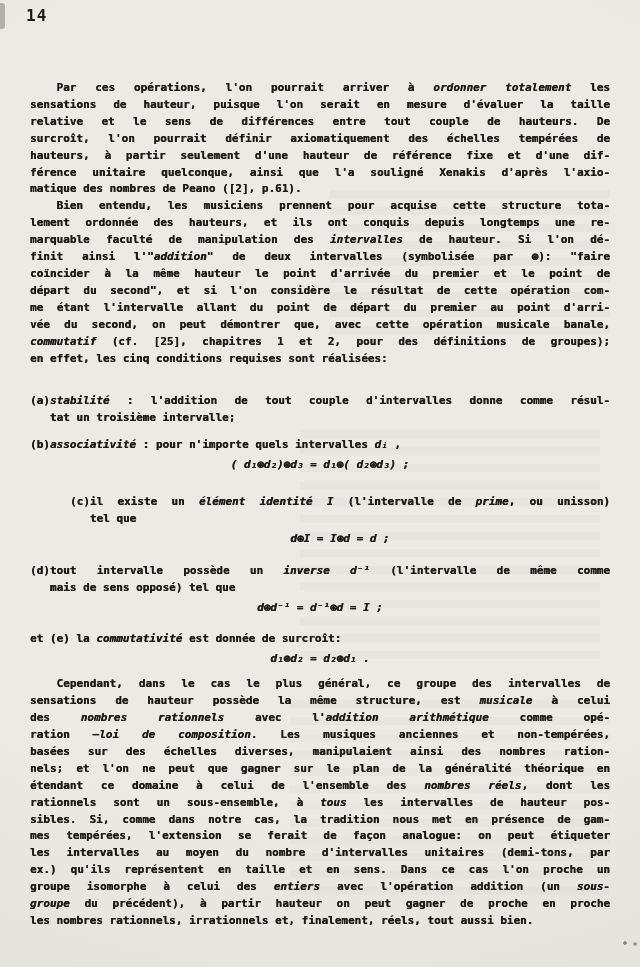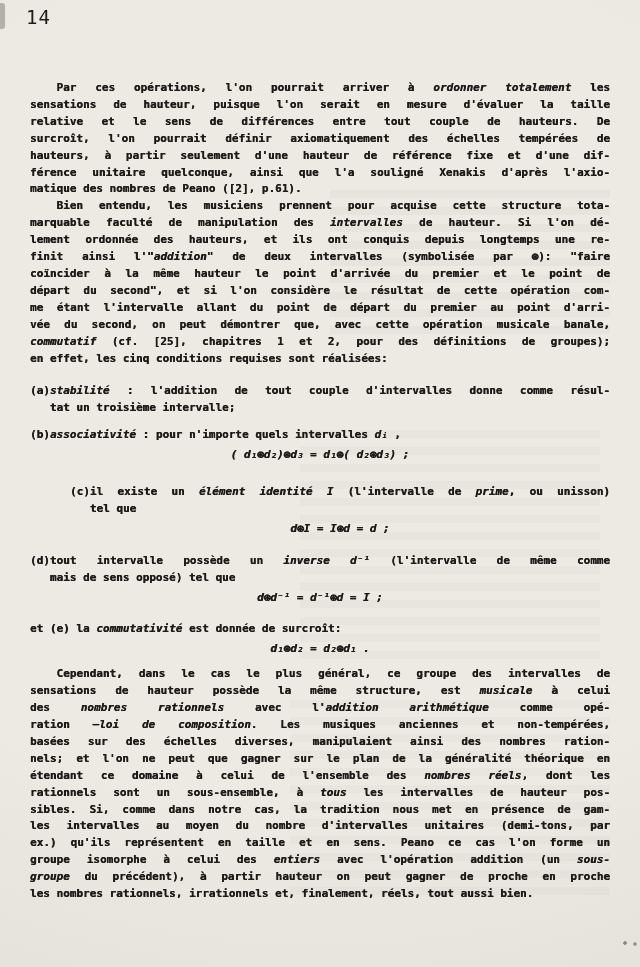--- a/index.html
+++ b/index.html
@@ -9,37 +9,37 @@
     background:#e6e3dc;
   }
   .page{
     position:relative;width:640px;height:967px;
     background:
       radial-gradient(ellipse 900px 700px at 50% 40%, #edeae4 60%, #e3e0d8 100%),
       #e9e6e0;
   }
   .page-number{
     position:absolute;left:26px;top:6px;
-    font-size:19px;font-weight:400;color:#1d1b18;
+    font-size:16px;font-weight:700;color:#1d1b18;
     letter-spacing:1px;
   }
   .doc-body{
     position:absolute;left:30px;top:80px;width:580px;
     font-size:11px;line-height:16.9px;font-weight:700;
     color:#1d1b18;
     text-shadow:0.3px 0 0 currentColor;
   }
   .block{margin:0;}
   .line{min-height:16.9px;}
   .line.j{text-align:justify;text-align-last:justify;}
   .line.c{text-align:center;text-align-last:center;}
   .line.f{margin-top:3px;}
   .it{font-style:italic;}
   
-  [data-name="paragraph-2"]{margin-bottom:16px;}
+  [data-name="paragraph-2"]{margin-bottom:26px;}
   [data-name="item-a"]{margin-bottom:10px;}
   [data-name="item-b"]{margin-bottom:20px;}
   [data-name="item-c"]{margin-bottom:15px;margin-left:40px;}
   [data-name="item-d"]{margin-bottom:15px;}
   [data-name="item-e"]{margin-bottom:8px;}
   
   .edge-mark{
     position:absolute;left:0;top:3px;width:5px;height:26px;
     background:rgba(110,106,98,0.45);border-radius:0 3px 3px 0;
   }
@@ -71,22 +71,22 @@
         <div class="line j" data-name="text-line" style="padding-left: 4ch;"><span data-name="text-segment">Par ces opérations, l'on pourrait arriver à </span><span class="it" data-name="italic-segment">ordonner totalement</span><span data-name="text-segment"> les</span></div>
         <div class="line j" data-name="text-line"><span data-name="text-segment">sensations de hauteur, puisque l'on serait en mesure d'évaluer la taille</span></div>
         <div class="line j" data-name="text-line"><span data-name="text-segment">relative et le sens de différences entre tout couple de hauteurs. De</span></div>
         <div class="line j" data-name="text-line"><span data-name="text-segment">surcroît, l'on pourrait définir axiomatiquement des échelles tempérées de</span></div>
         <div class="line j" data-name="text-line"><span data-name="text-segment">hauteurs, à partir seulement d'une hauteur de référence fixe et d'une dif-</span></div>
         <div class="line j" data-name="text-line"><span data-name="text-segment">férence unitaire quelconque, ainsi que l'a souligné Xenakis d'après l'axio-</span></div>
         <div class="line" data-name="text-line"><span data-name="text-segment">matique des nombres de Peano ([2], p.61).</span></div>
       </div>
       <div class="block" data-name="paragraph-2">
         <div class="line j" data-name="text-line" style="padding-left: 4ch;"><span data-name="text-segment">Bien entendu, les musiciens prennent pour acquise cette structure tota-</span></div>
+        <div class="line j" data-name="text-line"><span data-name="text-segment">lement ordonnée des hauteurs, et ils ont conquis depuis longtemps une re-</span></div>
         <div class="line j" data-name="text-line"><span data-name="text-segment">marquable faculté de manipulation des </span><span class="it" data-name="italic-segment">intervalles</span><span data-name="text-segment"> de hauteur. Si l'on dé-</span></div>
-        <div class="line j" data-name="text-line"><span data-name="text-segment">lement ordonnée des hauteurs, et ils ont conquis depuis longtemps une re-</span></div>
         <div class="line j" data-name="text-line"><span data-name="text-segment">finit ainsi l'"</span><span class="it" data-name="italic-segment">addition</span><span data-name="text-segment">" de deux intervalles (symbolisée par ⊛): "faire</span></div>
         <div class="line j" data-name="text-line"><span data-name="text-segment">coïncider à la même hauteur le point d'arrivée du premier et le point de</span></div>
         <div class="line j" data-name="text-line"><span data-name="text-segment">départ du second", et si l'on considère le résultat de cette opération com-</span></div>
         <div class="line j" data-name="text-line"><span data-name="text-segment">me étant l'intervalle allant du point de départ du premier au point d'arri-</span></div>
         <div class="line j" data-name="text-line"><span data-name="text-segment">vée du second, on peut démontrer que, avec cette opération musicale banale,</span></div>
         <div class="line j" data-name="text-line"><span class="it" data-name="italic-segment">commutatif</span><span data-name="text-segment"> (cf. [25], chapitres 1 et 2, pour des définitions de groupes);</span></div>
         <div class="line" data-name="text-line"><span data-name="text-segment">en effet, les cinq conditions requises sont réalisées:</span></div>
       </div>
       <div class="block" data-name="item-a">
         <div class="line j" data-name="text-line"><span data-name="text-segment">(a)</span><span class="it" data-name="italic-segment">stabilité</span><span data-name="text-segment"> : l'addition de tout couple d'intervalles donne comme résul-</span></div>
@@ -113,21 +113,22 @@
       <div class="block" data-name="paragraph-3">
         <div class="line j" data-name="text-line" style="padding-left: 4ch;"><span data-name="text-segment">Cependant, dans le cas le plus général, ce groupe des intervalles de</span></div>
         <div class="line j" data-name="text-line"><span data-name="text-segment">sensations de hauteur possède la même structure, est </span><span class="it" data-name="italic-segment">musicale</span><span data-name="text-segment"> à celui</span></div>
         <div class="line j" data-name="text-line"><span data-name="text-segment">des </span><span class="it" data-name="italic-segment">nombres rationnels</span><span data-name="text-segment"> avec l'</span><span class="it" data-name="italic-segment">addition arithmétique</span><span data-name="text-segment"> comme opé-</span></div>
         <div class="line j" data-name="text-line"><span data-name="text-segment">ration —</span><span class="it" data-name="italic-segment">loi de composition</span><span data-name="text-segment">. Les musiques anciennes et non-tempérées,</span></div>
         <div class="line j" data-name="text-line"><span data-name="text-segment">basées sur des échelles diverses, manipulaient ainsi des nombres ration-</span></div>
         <div class="line j" data-name="text-line"><span data-name="text-segment">nels; et l'on ne peut que gagner sur le plan de la généralité théorique en</span></div>
         <div class="line j" data-name="text-line"><span data-name="text-segment">étendant ce domaine à celui de l'ensemble des </span><span class="it" data-name="italic-segment">nombres réels</span><span data-name="text-segment">, dont les</span></div>
         <div class="line j" data-name="text-line"><span data-name="text-segment">rationnels sont un sous-ensemble, à </span><span class="it" data-name="italic-segment">tous</span><span data-name="text-segment"> les intervalles de hauteur pos-</span></div>
         <div class="line j" data-name="text-line"><span data-name="text-segment">sibles. Si, comme dans notre cas, la tradition nous met en présence de gam-</span></div>
+        <div class="line j" data-name="text-line"><span data-name="text-segment">mes tempérées, l'extension se ferait de façon analogue: on peut étiqueter</span></div>
         <div class="line j" data-name="text-line"><span data-name="text-segment">les intervalles au moyen du nombre d'intervalles unitaires (demi-tons, par</span></div>
-        <div class="line j" data-name="text-line"><span data-name="text-segment">ex.) qu'ils représentent en taille et en sens. Peano ce cas l'on forme un</span></div>
+        <div class="line j" data-name="text-line"><span data-name="text-segment">ex.) qu'ils représentent en taille et en sens. Dans ce cas l'on proche un</span></div>
         <div class="line j" data-name="text-line"><span data-name="text-segment">groupe isomorphe à celui des </span><span class="it" data-name="italic-segment">entiers</span><span data-name="text-segment"> avec l'opération addition (un </span><span class="it" data-name="italic-segment">sous-</span></div>
         <div class="line j" data-name="text-line"><span class="it" data-name="italic-segment">groupe</span><span data-name="text-segment"> du précédent), à partir hauteur on peut gagner de proche en proche</span></div>
         <div class="line" data-name="text-line"><span data-name="text-segment">les nombres rationnels, irrationnels et, finalement, réels, tout aussi bien.</span></div>
       </div>
     </div>
   <div class="dot-mark" data-name="scan-dot-artifact"></div>
 </div>
 
 </body></html>

